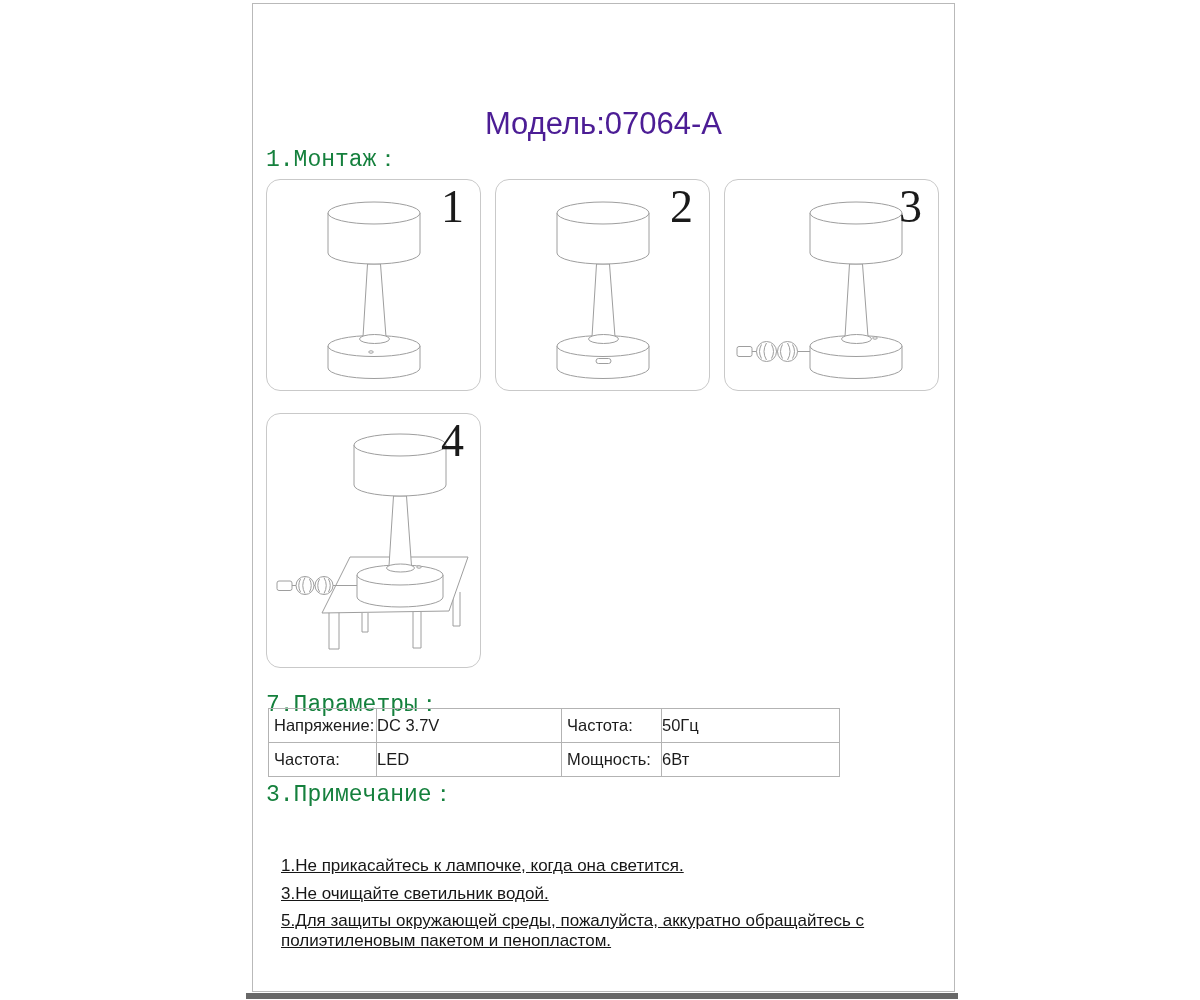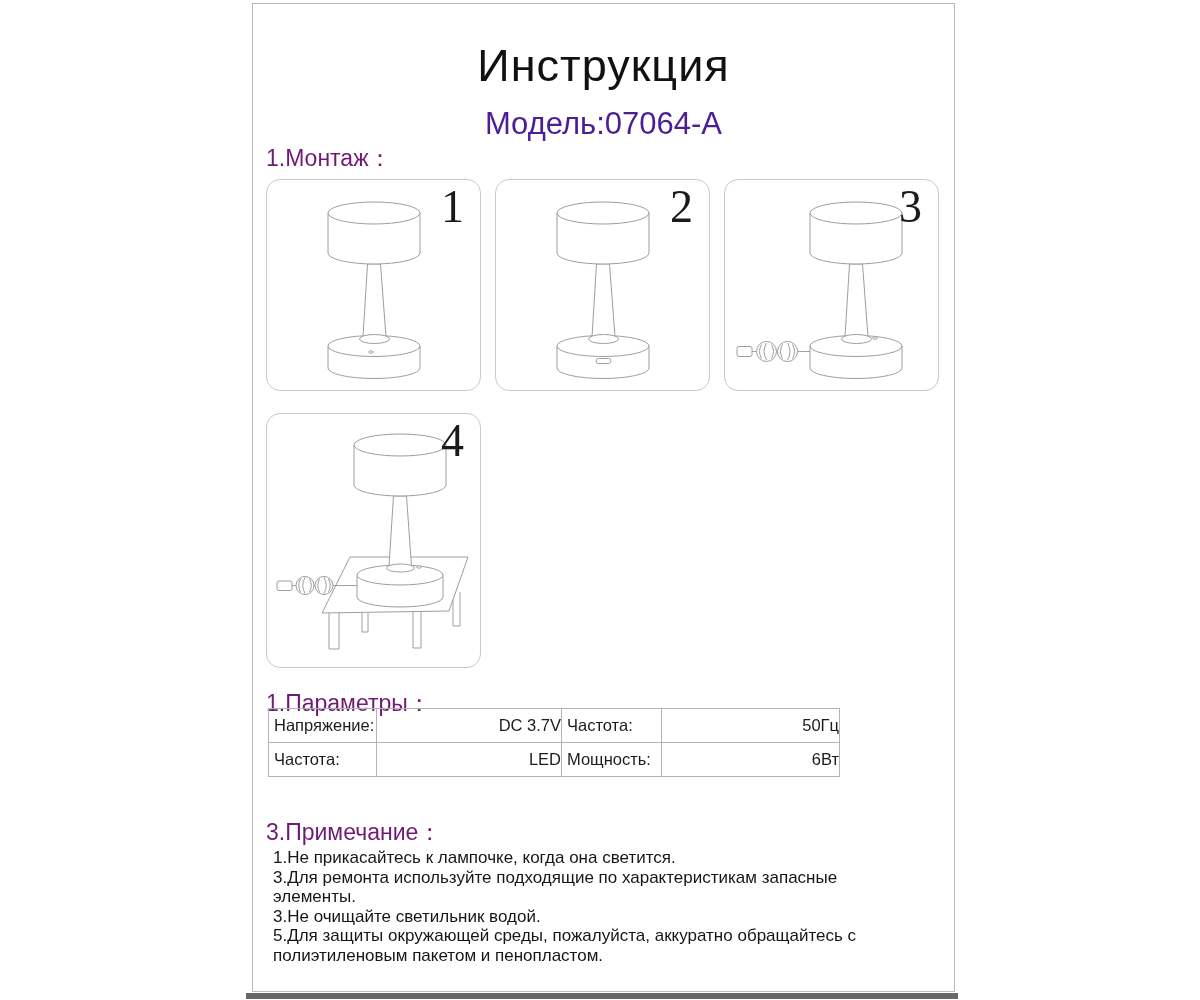--- a/index.html
+++ b/index.html
@@ -20,24 +20,24 @@
 
   .doc-title {
     position: absolute; left: 0; right: 0; top: 36px;
     text-align: center; font-size: 45px; letter-spacing: 1px; color: #111;
   }
   .doc-model {
     position: absolute; left: 0; right: 0; top: 102px;
     text-align: center; font-size: 31px; color: #4c1d95;
   }
 
-  .sec-heading { position: absolute; left: 13px; font-size: 23px; color: #701a75; }
+  .sec-heading { position: absolute; left: 13px; font-size: 23px; color: #15803d; font-family: Liberation Mono, monospace; }
   .sec-heading.assembly { top: 139px; }
   .sec-heading.params   { top: 684px; }
-  .sec-heading.notes    { top: 813px; }
+  .sec-heading.notes    { top: 774px; }
 
   .step-panel {
     position: absolute; width: 215px; height: 212px;
     border: 1px solid #c9c9c9; border-radius: 14px; background: #fff;
   }
   .step-panel.p1 { left: 13px;  top: 175px; }
   .step-panel.p2 { left: 242px; top: 175px; }
   .step-panel.p3 { left: 471px; top: 175px; }
   .step-panel.p4 { left: 13px;  top: 409px; height: 255px; }
 
@@ -50,33 +50,32 @@
 
   .params-table {
     position: absolute; left: 15px; top: 704px;
     border-collapse: collapse; table-layout: fixed; width: 571px;
     font-size: 16.5px; color: #1c1c1c;
   }
   .params-table td {
     border: 1px solid #b3b3b3; height: 34px; overflow: hidden; white-space: nowrap;
   }
   .params-table td.label { text-align: left; padding-left: 5px; }
-  .params-table td.value { text-align: right; }
+  .params-table td.value { text-align: left; }
 
   .notes-list { position: absolute; left: 20px; top: 844px; width: 625px; font-size: 17px; line-height: 19.5px; color: #161616; }
-  .note-item { margin: 0; }
+  .note-item { margin: 8px; text-decoration: underline; }
 </style>
 </head>
 <body>
 
 <div class="canvas">
 
   <div class="page">
 
-    <div class="doc-title">Инструкция</div>
     <div class="doc-model">Модель:07064-A</div>
 
     <div class="sec-heading assembly">1.Монтаж：</div>
 
     <div class="step-panel p1">
       <svg width="215" height="212" viewBox="0 0 215 212">
         <g fill="#ffffff" stroke="#9e9e9e" stroke-width="1">
           <path d="M61,166 L61,188 A46,10.5 0 0 0 153,188 L153,166"></path>
           <ellipse cx="107" cy="166" rx="46" ry="10.5"></ellipse>
           <path d="M100.5,84 L96,157 L119,157 L113.5,84 Z"></path>
@@ -156,21 +155,21 @@
           <path d="M126.5,82 L122,152 L144.5,152 L139.5,82 Z"></path>
           <ellipse cx="133.5" cy="154" rx="14" ry="4"></ellipse>
           <ellipse cx="152" cy="153" rx="2.3" ry="1.2"></ellipse>
           <path d="M87,31 L87,71 A46,11 0 0 0 179,71 L179,31"></path>
           <ellipse cx="133" cy="31" rx="46" ry="11"></ellipse>
         </g>
       </svg>
       <div class="step-number">4</div>
     </div>
 
-    <div class="sec-heading params">1.Параметры：</div>
+    <div class="sec-heading params">7.Параметры：</div>
 
     <table class="params-table">
       <colgroup>
         <col style="width:108px">
           <col style="width:185px">
           <col style="width:100px">
           <col style="width:178px">
       </colgroup>
       <tbody>
         <tr>
@@ -185,21 +184,20 @@
           <td class="label">Мощность:</td>
           <td class="value">6Вт</td>
         </tr>
       </tbody>
     </table>
 
     <div class="sec-heading notes">3.Примечание：</div>
 
     <div class="notes-list">
       <div class="note-item">1.Не прикасайтесь к лампочке, когда она светится.</div>
-      <div class="note-item">3.Для ремонта используйте подходящие по характеристикам запасные элементы.</div>
       <div class="note-item">3.Не очищайте светильник водой.</div>
       <div class="note-item">5.Для защиты окружающей среды, пожалуйста, аккуратно обращайтесь с полиэтиленовым пакетом и пенопластом.</div>
     </div>
 
   </div>
 
   <div class="page-shadow"></div>
 
 </div>
 

